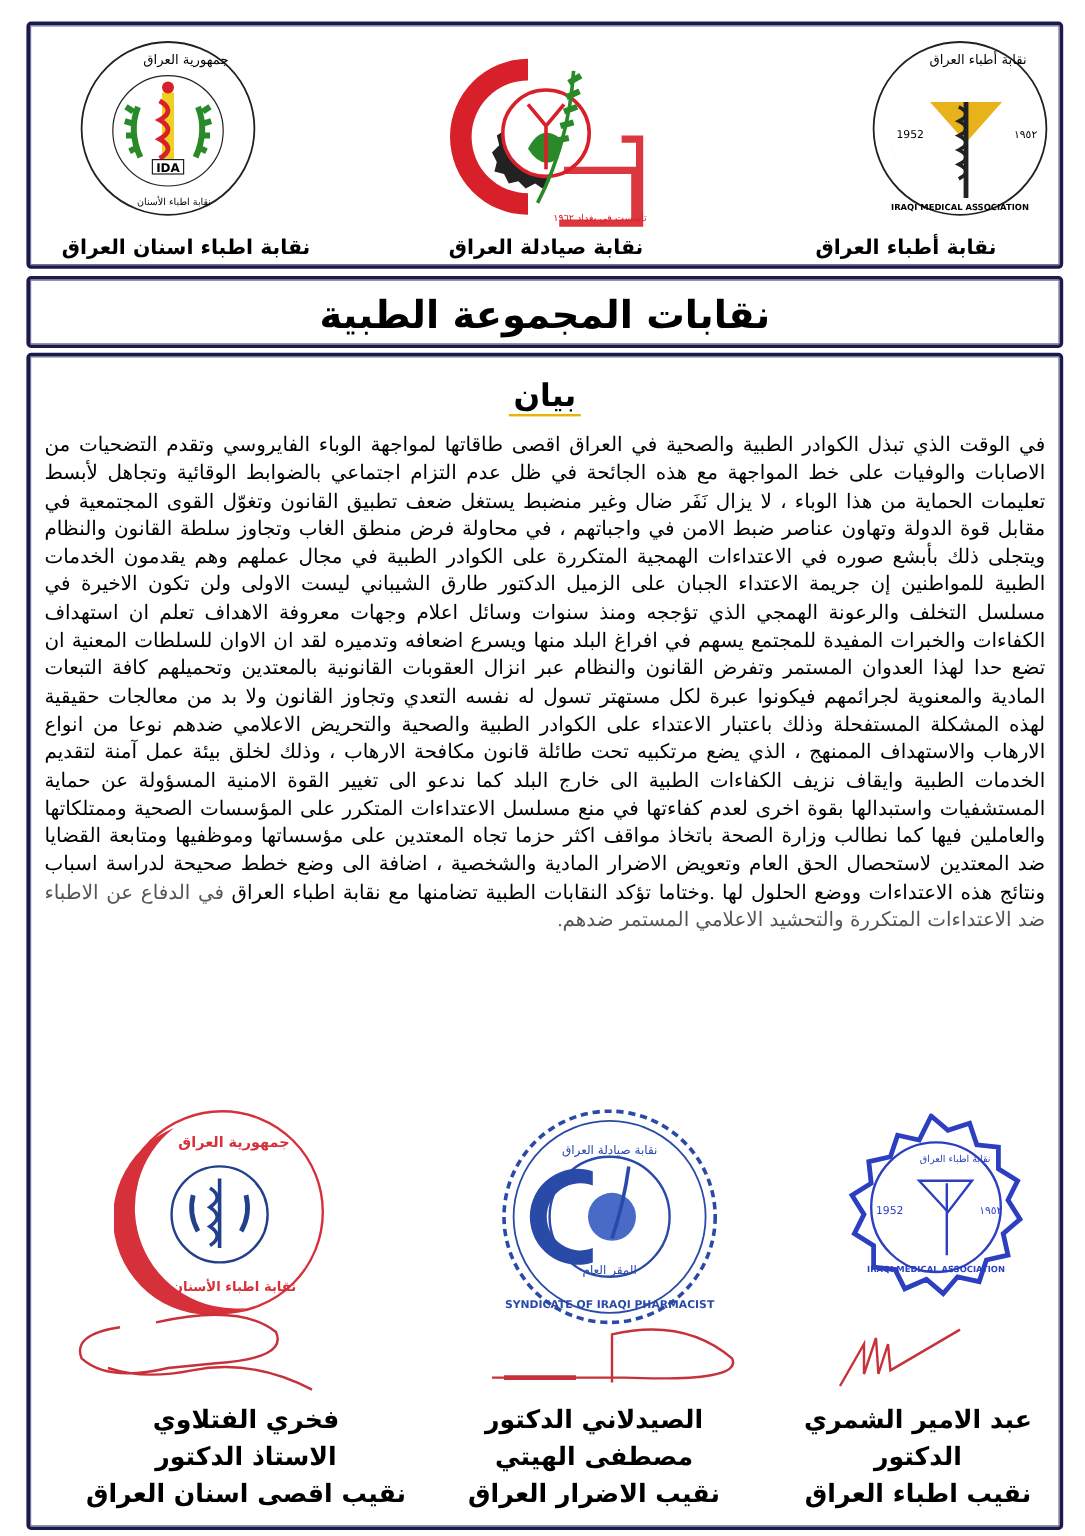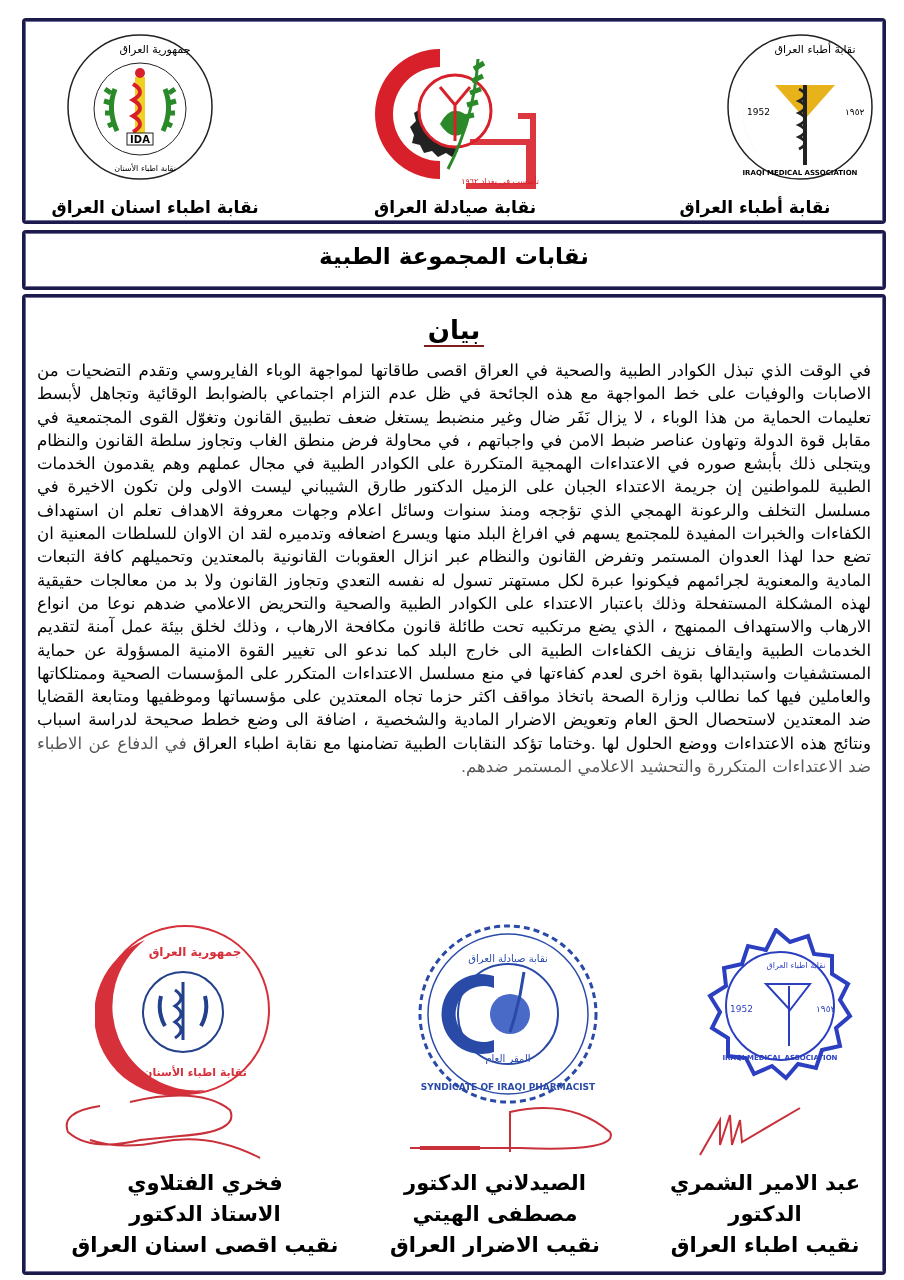--- a/index.html
+++ b/index.html
@@ -4,26 +4,26 @@
 <style>
   html, body { margin:0; padding:0; background:#ffffff; }
   body { width:904px; height:1280px; position:relative; overflow:hidden; font-family:"DejaVu Sans", sans-serif; color:#000; }
   .frame { position:absolute; border:3px solid #1c1a4a; border-radius:4px; background:#fff; box-shadow:0 0 0 1px #6f6f9a inset; }
   #header-box { left:22px; top:18px; width:858px; height:200px; }
   #title-box { left:22px; top:230px; width:858px; height:54px; }
   #body-box { left:22px; top:294px; width:858px; height:975px; }
 
   .logo { position:absolute; top:8px; width:180px; height:160px; }
   .logo-label { position:absolute; bottom:4px; width:260px; text-align:center; font-weight:bold; font-size:17px; direction:rtl; }
-  #title-text { position:absolute; left:0; right:0; top:10px; text-align:center; font-size:23px; font-weight:bold; direction:rtl; }
+  #title-text { position:absolute; left:0; right:0; top:10px; text-align:center; font-size:32px; font-weight:bold; direction:rtl; }
 
   #statement-heading { position:absolute; left:0; right:0; top:18px; text-align:center; font-size:26px; font-weight:bold; direction:rtl; }
-  #statement-heading span { border-bottom:2px solid #7f1d1d; padding:0 4px; }
+  #statement-heading span { border-bottom:2px solid #eab308; padding:0 4px; }
 
-  #statement-body { position:absolute; left:12px; right:12px; top:62px; direction:rtl; text-align:justify; font-family:Liberation Sans, sans-serif; font-size:16.6px; line-height:23.3px; word-spacing:1px; }
+  #statement-body { position:absolute; left:12px; right:12px; top:62px; direction:rtl; text-align:justify; font-family:Liberation Serif, serif; font-size:16.6px; line-height:23.3px; word-spacing:1px; }
   #statement-body .closing { color:#555; }
 
   .stamp { position:absolute; }
   .sig { position:absolute; }
 
   .signer { position:absolute; top:1168px; width:270px; text-align:center; direction:rtl; font-weight:bold; font-size:21px; line-height:31px; }
 </style>
 </head>
 <body>
 

